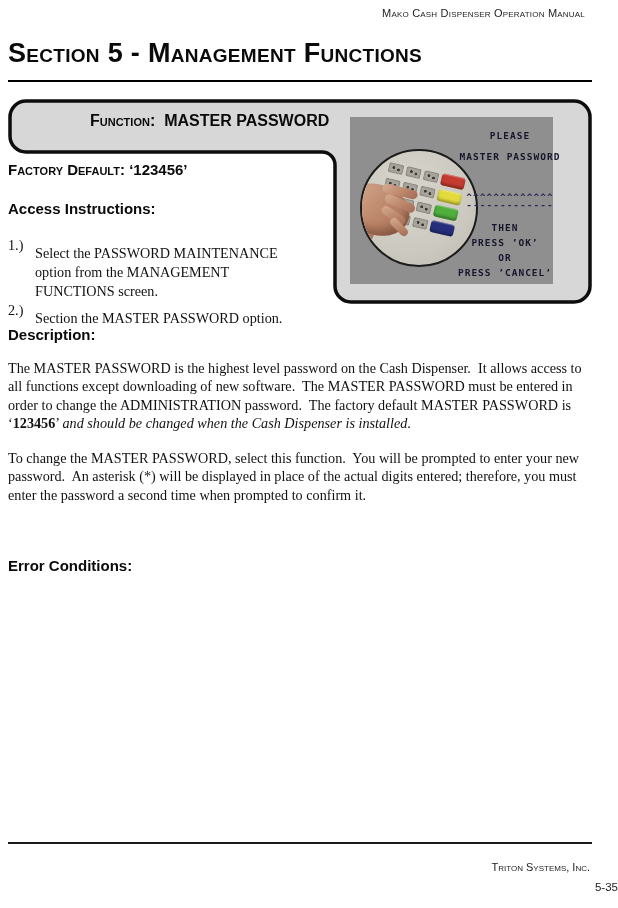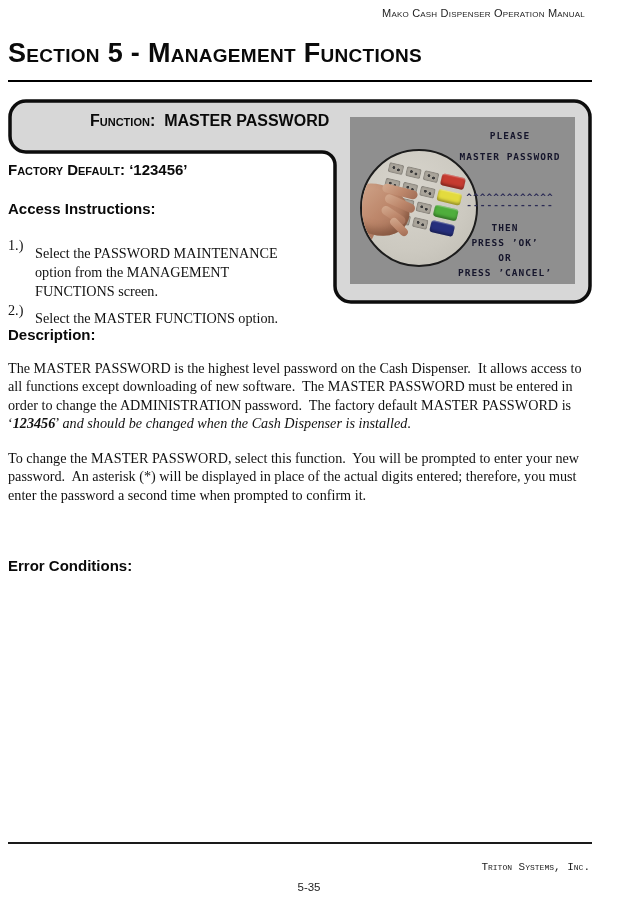--- a/index.html
+++ b/index.html
@@ -15,21 +15,21 @@
   .rule-bottom{top:842px;height:2px;background:#1a1a1a;}
 
   
   .function-box{position:absolute;top:99px;left:8px;width:584px;height:205px;}
   .function-box svg{position:absolute;left:0;top:0;}
   .fn-title{position:absolute;top:13px;left:46px;font-family:"Liberation Sans",sans-serif;
         font-weight:bold;font-size:16px;color:#0a0a0a;white-space:pre;}
   .fn-title .fn-label{font-variant:small-caps;margin-right:9px;margin-left:36px;}
 
   
-  .lcd{position:absolute;left:342px;top:18px;width:225px;height:167px;}
+  .lcd{position:absolute;left:342px;top:18px;width:203px;height:167px;}
   .photo-circle{position:absolute;left:10px;top:32px;width:114px;height:114px;border-radius:50%;
         border:2px solid #1c1c1c;overflow:hidden;
         background:radial-gradient(circle at 40% 35%,#d8d5cd 0%,#ccc9c0 60%,#bdbab1 100%);}
   .keypad{position:absolute;left:28px;top:10px;transform:rotate(13deg);transform-origin:top left;}
   .key-row{display:flex;align-items:center;margin-bottom:4px;}
   .key{width:15px;height:10px;border-radius:2px;margin-right:3px;
         box-shadow:inset 0 0 2px rgba(0,0,0,.6);
         background-image:radial-gradient(circle at 35% 45%, #3c3c3c 1.1px, transparent 1.7px),
                          radial-gradient(circle at 68% 58%, #3c3c3c 1.1px, transparent 1.7px);}
   .key.colored{width:24px;height:12px;border-radius:3px;background-image:none;
@@ -56,26 +56,26 @@
   .h-small{position:absolute;left:8px;font-family:"Liberation Sans",sans-serif;font-weight:bold;
         font-size:15px;color:#0a0a0a;}
   .h-small .label{font-variant:small-caps;}
   .steps{position:absolute;left:8px;top:236px;width:310px;font-size:14.2px;line-height:19px;color:#111;}
   .step{display:flex;}
   .step-marker{width:27px;flex:none;}
   .step-text{width:272px;margin-top:8px;}
 
   .para{position:absolute;left:8px;width:578px;font-size:14.2px;line-height:18.3px;color:#111;
         white-space:pre-wrap;}
-  .b{font-weight:bold;font-style:italic;}
+  .b{font-weight:bold;}
   .i{font-style:italic;}
 
-  .footer-company{position:absolute;top:861px;right:28px;font-family:Liberation Mono, monospace;
+  .footer-company{position:absolute;top:861px;right:28px;font-family:Liberation Sans, sans-serif;
         font-variant:small-caps;font-size:11px;color:#1c1c1c;}
-  .page-number{position:absolute;top:881px;left:0;width:100%;text-align:center;
+  .page-number{position:absolute;top:881px;left:0;width:100%;text-align:right;
         font-family:"Liberation Sans",sans-serif;font-size:11.5px;color:#1c1c1c;}
 </style>
 </head>
 <body>
 
 <div class="page">
 
   <div class="running-header">Mako Cash Dispenser Operation Manual</div>
 
   <div class="section-title">Section 5 - Management Functions</div>
@@ -147,21 +147,21 @@
 
   <div class="h-small label" style="top:200px">Access Instructions:</div>
 
   <div class="steps">
     <div class="step">
       <span class="step-marker">1.)</span>
       <span class="step-text">Select the PASSWORD MAINTENANCE option from the MANAGEMENT FUNCTIONS screen.</span>
     </div>
     <div class="step">
       <span class="step-marker">2.)</span>
-      <span class="step-text">Select the MASTER FUNCTIONS option.</span>
+      <span class="step-text">Section the MASTER PASSWORD option.</span>
     </div>
   </div>
 
   <div class="h-small label" style="top:326px">Description:</div>
 
   <div class="para" style="top:359px"><span>The MASTER PASSWORD is the highest level password on the Cash Dispenser.  It allows access to all functions except downloading of new software.  The MASTER PASSWORD must be entered in order to change the ADMINISTRATION password.  The factory default MASTER PASSWORD is ‘</span><span class="b">123456</span><span>’ </span><span class="i">and should be changed when the Cash Dispenser is installed</span><span>.</span></div>
 
   <div class="para" style="top:449px">To change the MASTER PASSWORD, select this function.  You will be prompted to enter your new password.  An asterisk (*) will be displayed in place of the actual digits entered; therefore, you must enter the password a second time when prompted to confirm it.</div>
 
 

